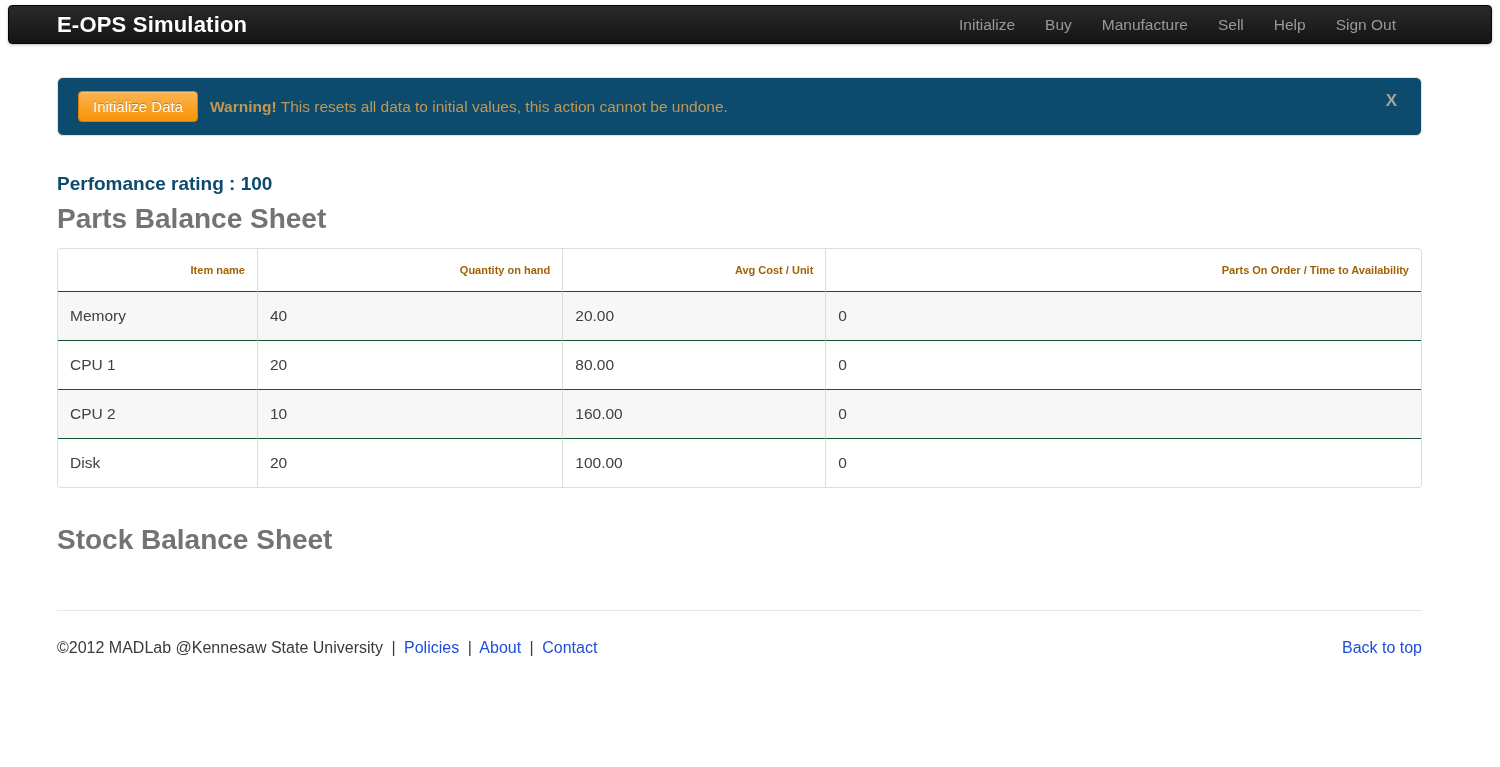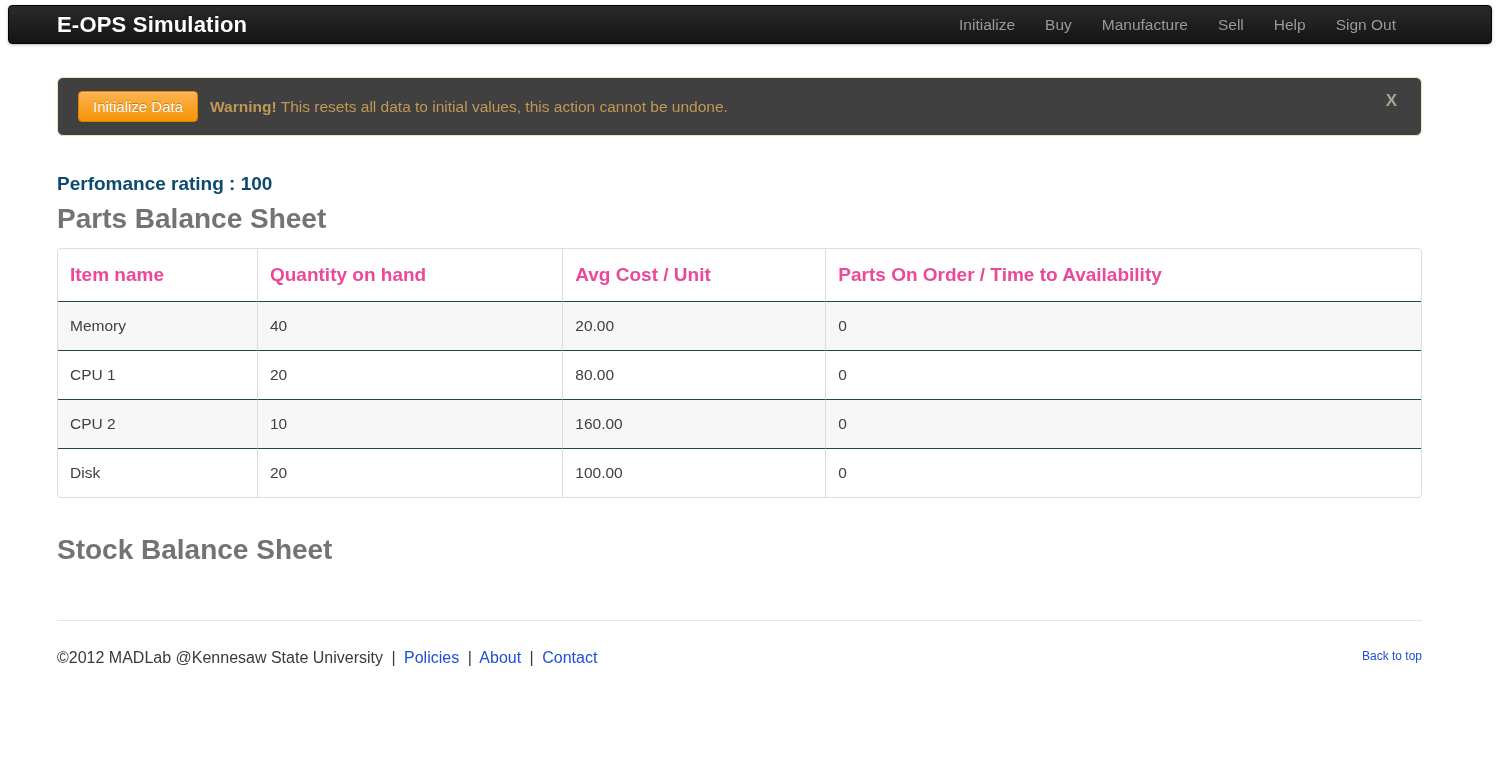--- a/index.html
+++ b/index.html
@@ -38,21 +38,21 @@
     cursor: pointer;
   }
 
   
   .container { margin: 0 78px 0 57px; }
 
   
   .alert {
     position: relative;
     margin-top: 33px;
-    background: #404040;
+    background: #0c4a6e;
     border: 1px solid #f0e2bd;
     border-radius: 6px;
     padding: 13px 45px 13px 20px;
     color: #c09853;
     font-size: 15.5px;
     display: flex;
     align-items: center;
   }
   .btn-warning {
     display: inline-block;
@@ -106,40 +106,40 @@
     border-radius: 4px;
     font-size: 15.5px;
     color: #404040;
   }
   table.sheet th, table.sheet td {
     text-align: left;
     padding: 15px 12px;
     border-left: 1px solid #dddddd;
     vertical-align: middle;
   }
-  table.sheet th { font-weight: bold; color: #ec4899; font-size: 19px; }
+  table.sheet th { font-weight: bold; color: #a16207; font-size: 11px; text-align: right; }
   table.sheet th:first-child, table.sheet td:first-child { border-left: none; }
   table.sheet tbody td { border-top: 1px solid #14532d; }
   table.sheet tbody tr:nth-child(odd) { background: #f7f7f7; }
 
   
   .footer-divider {
     margin-top: 54px;
     border-top: 1px solid #e5e5e5;
   }
   .footer {
     padding: 28px 0 10px 0;
     font-size: 16px;
     color: #3a3a3a;
     display: flex;
     justify-content: space-between;
   }
   .footer a { color: #1d4ed8; text-decoration: none; cursor: pointer; }
   .footer .sep { color: #3a3a3a; padding: 0 4px; }
-  .back-top { font-size: 12px; }
+  .back-top { font-size: 16px; }
 </style>
 </head>
 <body>
 
 <div class="navbar">
   <div class="brand">E-OPS Simulation</div>
   <ul class="nav-links">
     <li>
         <a>Initialize</a>
       </li>

